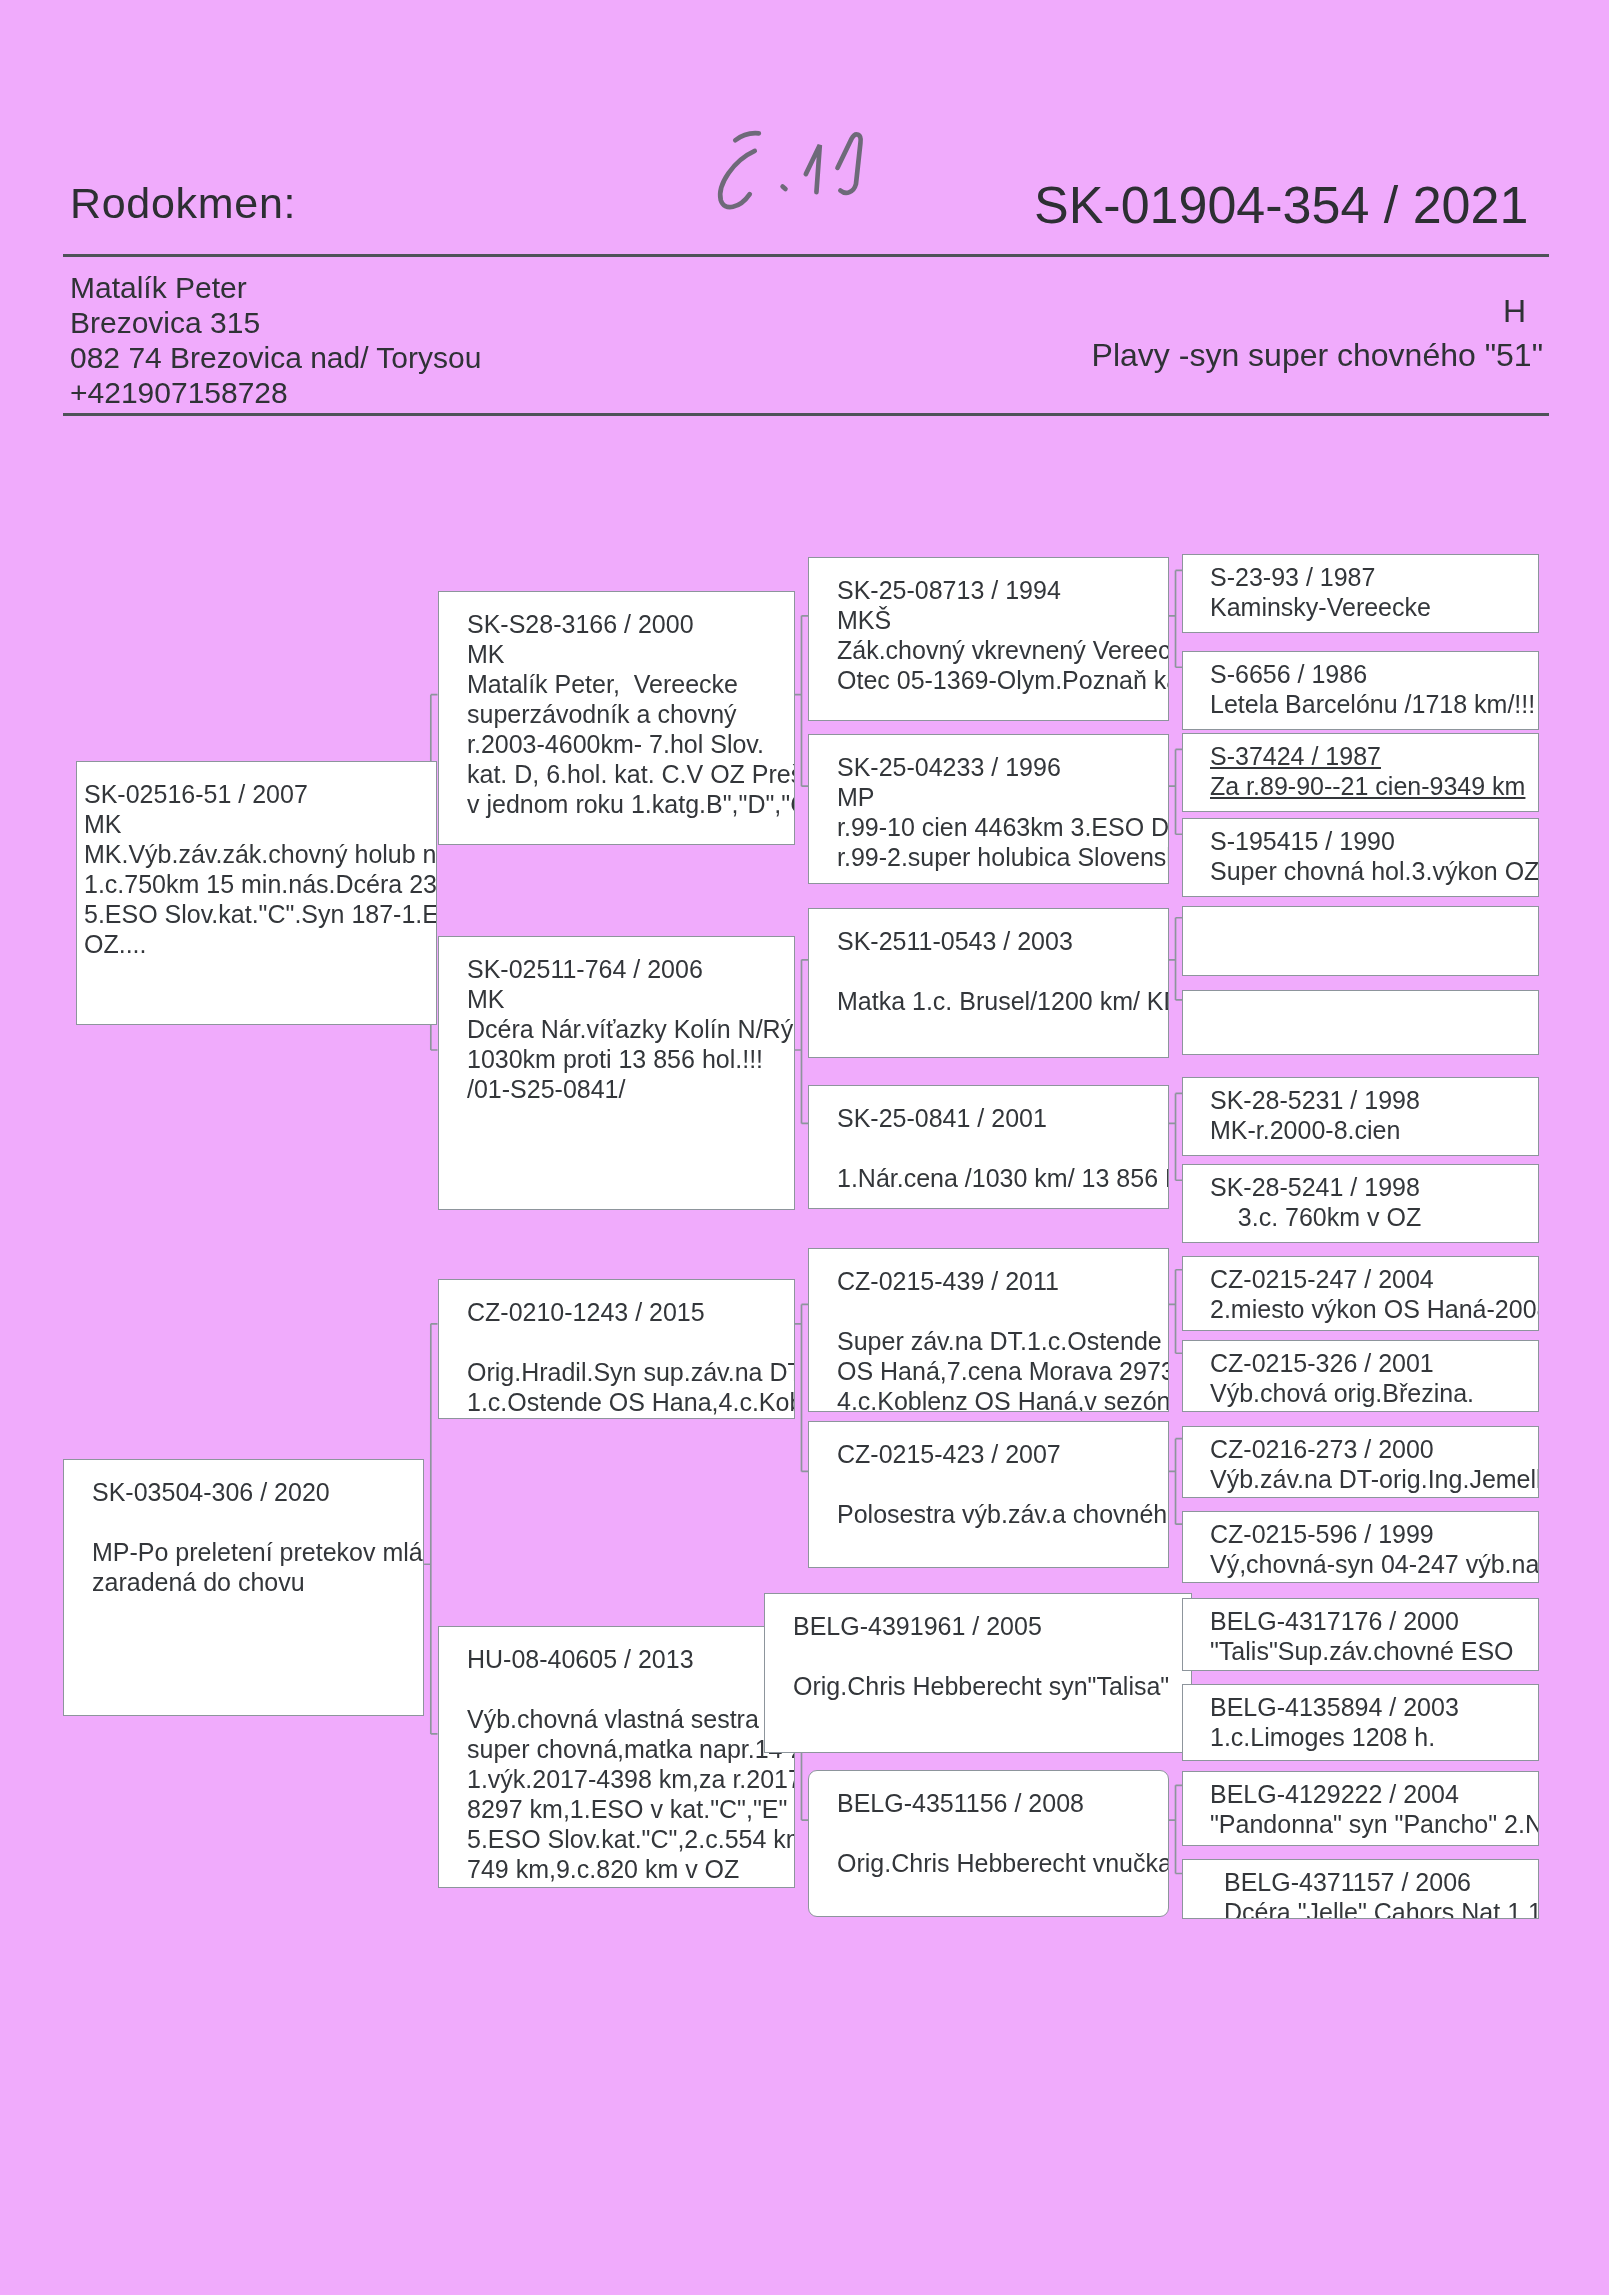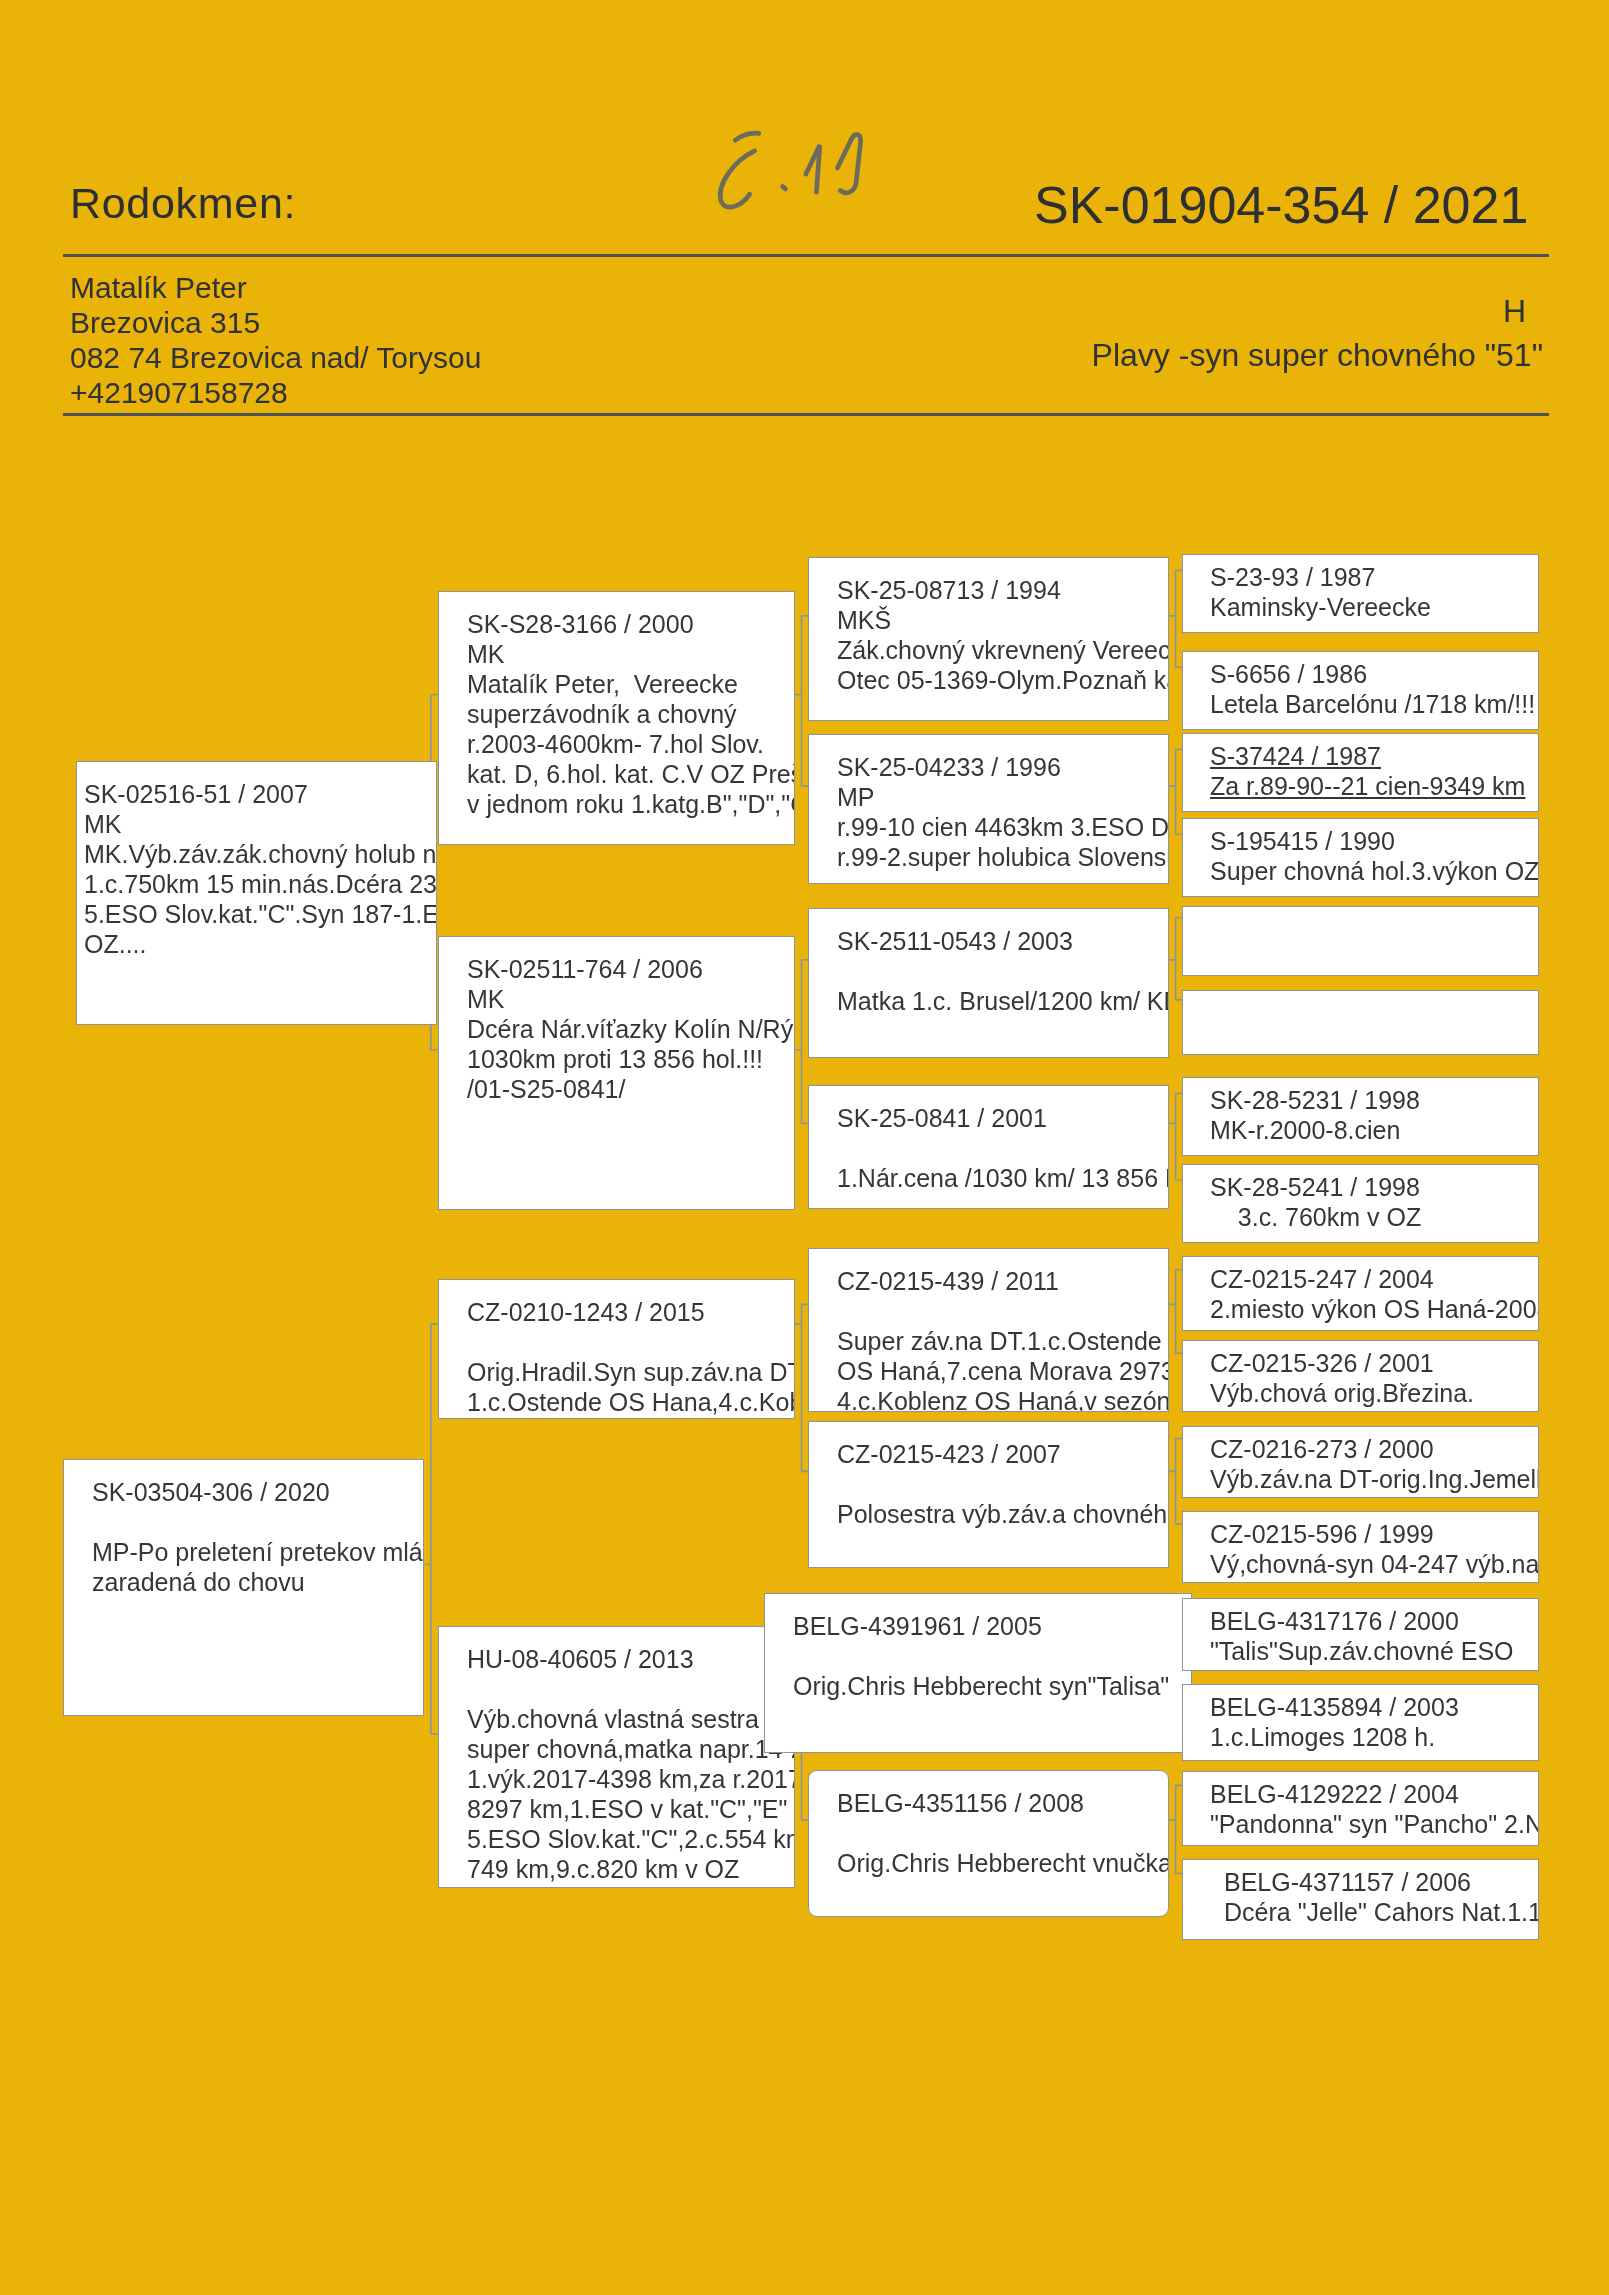--- a/index.html
+++ b/index.html
@@ -1,19 +1,19 @@
 <!DOCTYPE html>
 <html style="font-size:10.7px"><head>
 <meta charset="utf-8">
 <style>
   html,body{margin:0;padding:0;background:#e8e8e8;}
   #page{
     position:relative;
     width:1609px;height:2295px;
-    background:#eab308;
+    background:#f0abfc;
     font-family:"Liberation Sans","DejaVu Sans",sans-serif;
     color:#33363a;
     overflow:hidden;
   }
   .hdr-title{position:absolute;left:70px;top:179px;font-size:43px;letter-spacing:0.7px;color:#2d2f33;}
   .ring-title{position:absolute;left:1034px;top:175px;font-size:52px;color:#2d2f33;}
   .hand-note{position:absolute;left:691px;top:119px;width:200px;height:107px;transform:rotate(-4deg);}
   .rule{position:absolute;left:63px;width:1486px;height:3.3px;background:#4e5258;}
   .rule-top{top:254px;}
   .rule-bottom{top:413px;}
@@ -238,20 +238,20 @@
       <div class="notes">"Talis"Sup.záv.chovné ESO</div>
     </div>
     <div class="box g4" style="left:1182px;top:1661px;width:357px;height:77px;">
       <div class="ring">BELG-4135894 / 2003</div>
       <div class="notes">1.c.Limoges 1208 h.</div>
     </div>
     <div class="box g4" style="left:1182px;top:1748px;width:357px;height:75px;">
       <div class="ring">BELG-4129222 / 2004</div>
       <div class="notes">"Pandonna" syn "Pancho" 2.Nat.</div>
     </div>
-    <div class="box g4" style="left:1182px;top:1836px;width:357px;height:81px;padding-left:41px;">
+    <div class="box g4" style="left:1182px;top:1836px;width:357px;height:60px;padding-left:41px;">
       <div class="ring">BELG-4371157 / 2006</div>
       <div class="notes">Dcéra "Jelle" Cahors Nat.1.13.093 h.</div>
     </div>
 
   </div>
 </div>
 
 
 </body></html>

